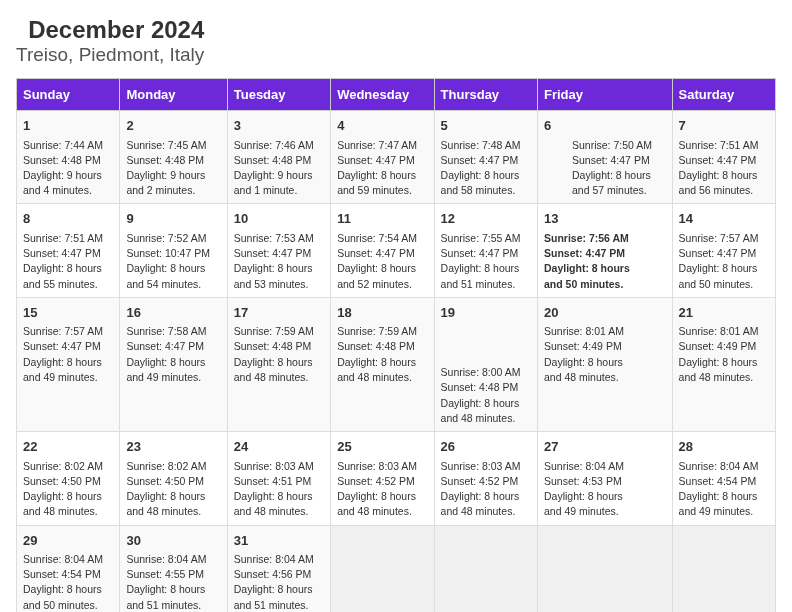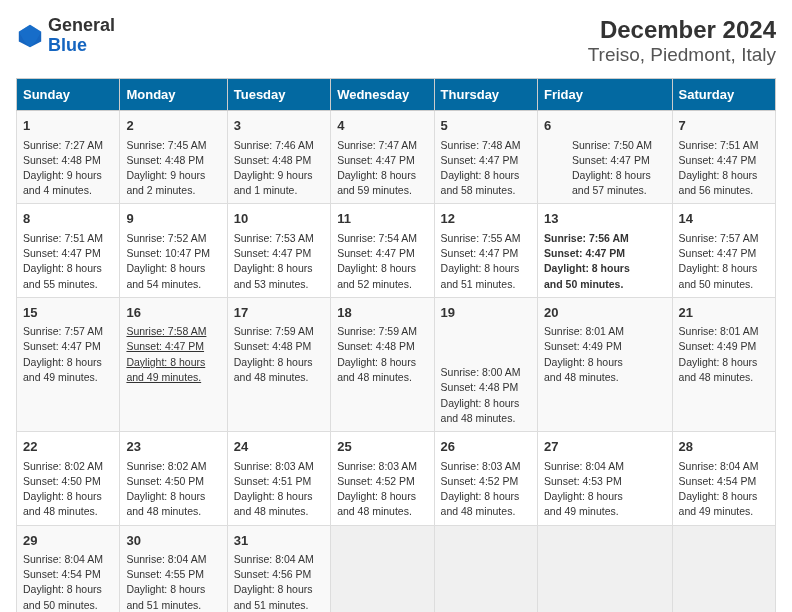--- a/index.html
+++ b/index.html
@@ -43,21 +43,21 @@
     .location {
       font-size: 19px;
       color: #555;
     }
     table {
       width: 100%;
       border-collapse: collapse;
       font-size: 11px;
     }
     thead tr {
-      background: #0369a1;
+      background: #6d28d9;
       color: #fff;
     }
     thead th {
       padding: 8px 6px;
       font-size: 13px;
       font-weight: bold;
       text-align: left;
       border: 1px solid #ccc;
     }
     tbody tr {
@@ -88,30 +88,20 @@
       line-height: 1.45;
     }
     .empty-cell {
       background: #f0f0f0;
     }
   </style>
 </head>
 <body>
 
 <div class="header">
-  <div class="logo">
-    <svg class="logo-icon" viewBox="0 0 40 40">
-      <polygon points="20,4 36,14 36,28 20,36 4,28 4,14" fill="#1565c0"></polygon>
-      <polygon points="20,4 36,14 28,28 20,36 12,28 4,14" fill="#1976d2" opacity="0.5"></polygon>
-    </svg>
-    <div class="logo-text">
-      <span class="logo-general">General</span><br>
-      <span class="logo-blue">Blue</span>
-    </div>
-  </div>
   <div class="title-block">
     <div class="month-title">December 2024</div>
     <div class="location">Treiso, Piedmont, Italy</div>
   </div>
 </div>
 
 <table>
   <thead>
     <tr>
     <th>Sunday</th>
@@ -120,21 +110,21 @@
         <th>Wednesday</th>
         <th>Thursday</th>
         <th>Friday</th>
         <th>Saturday</th>
       </tr>
   </thead>
   <tbody id="calendar-body">
   <tr>
         <td>
           <span class="day-num">1</span>
-          <div class="cell-content" style="white-space: pre-line;">Sunrise: 7:27 AM
+          <div class="cell-content" style="white-space: pre-line;">Sunrise: 7:44 AM
 Sunset: 4:48 PM
 Daylight: 9 hours
 and 4 minutes.</div>
         </td>
         <td>
           <span class="day-num">2</span>
           <div class="cell-content" style="white-space: pre-line;">Sunrise: 7:45 AM
 Sunset: 4:48 PM
 Daylight: 9 hours
 and 2 minutes.</div>
@@ -229,21 +219,21 @@
       <tr>
         <td>
           <span class="day-num">15</span>
           <div class="cell-content" style="white-space: pre-line;">Sunrise: 7:57 AM
 Sunset: 4:47 PM
 Daylight: 8 hours
 and 49 minutes.</div>
         </td>
         <td>
           <span class="day-num">16</span>
-          <div class="cell-content" style="white-space: pre-line; text-decoration: underline;">Sunrise: 7:58 AM
+          <div class="cell-content" style="white-space: pre-line;">Sunrise: 7:58 AM
 Sunset: 4:47 PM
 Daylight: 8 hours
 and 49 minutes.</div>
         </td>
         <td>
           <span class="day-num">17</span>
           <div class="cell-content" style="white-space: pre-line;">Sunrise: 7:59 AM
 Sunset: 4:48 PM
 Daylight: 8 hours
 and 48 minutes.</div>

